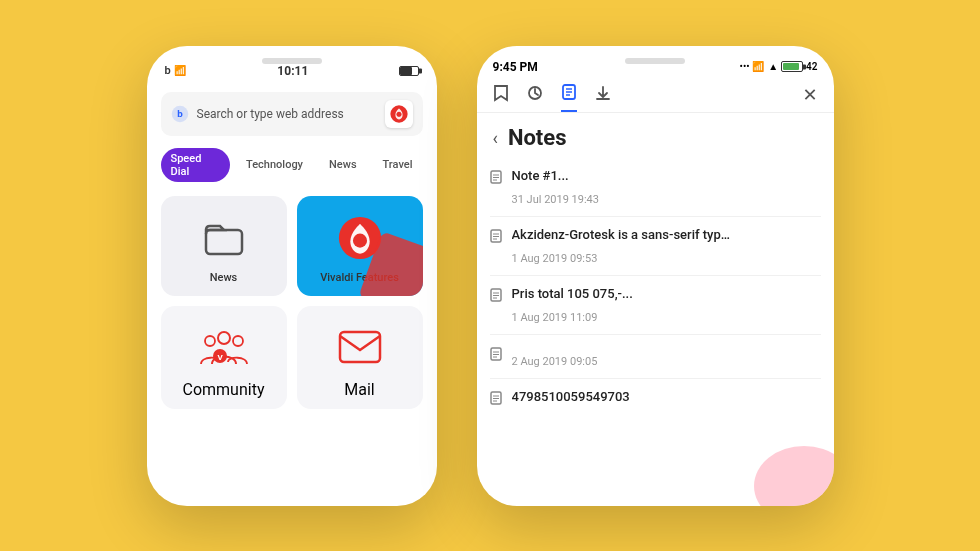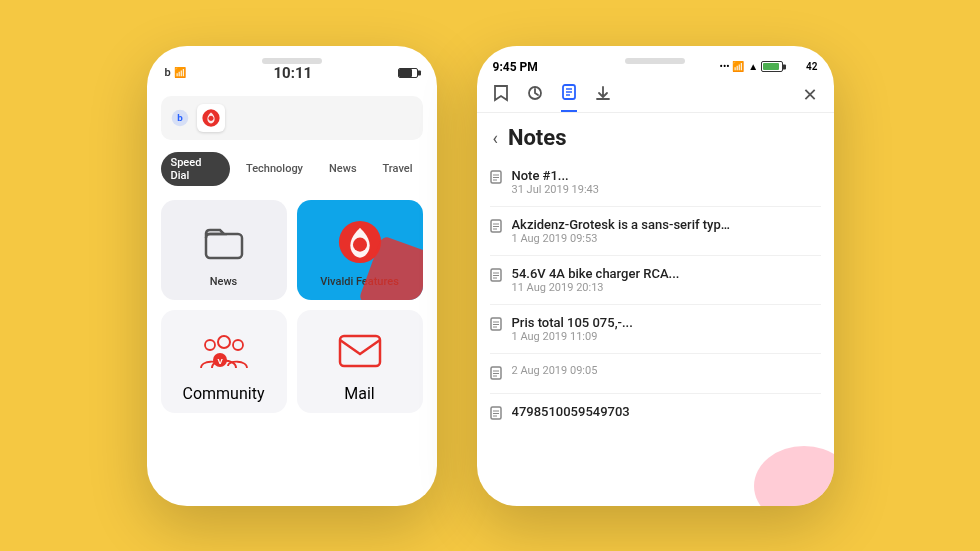--- a/index.html
+++ b/index.html
@@ -47,21 +47,21 @@
     
     .status-bar {
       display: flex;
       justify-content: space-between;
       align-items: center;
       padding: 18px 18px 6px;
       font-size: 11px;
       font-weight: 600;
       color: #333;
     }
-    .status-bar .time { font-weight: 700; font-size: 15px; }
+    .status-bar .time { font-weight: 700; font-size: 12px; }
     .status-icons { display: flex; align-items: center; gap: 4px; font-size: 10px; }
     .battery-icon {
       width: 20px;
       height: 10px;
       border: 1.5px solid #333;
       border-radius: 2px;
       position: relative;
       display: inline-block;
     }
     .battery-icon::after {
@@ -120,21 +120,21 @@
     }
     .tab-pill {
       padding: 4px 10px;
       border-radius: 20px;
       font-size: 11px;
       font-weight: 500;
       color: #555;
       cursor: pointer;
     }
     .tab-pill.active {
-      background: #404040;
+      background: #6d28d9;
       color: #fff;
     }
     .speed-dial-grid {
       display: grid;
       grid-template-columns: 1fr 1fr;
       gap: 10px;
       padding: 10px 14px;
     }
     .speed-dial-item {
       background: #f0f0f4;
@@ -235,21 +235,21 @@
       font-weight: 500;
       color: #222;
       white-space: nowrap;
       overflow: hidden;
       text-overflow: ellipsis;
       max-width: 220px;
     }
     .note-date {
       font-size: 11px;
       color: #999;
-      margin-top: 0;
+      margin-top: 10px;
     }
     
     .pink-blob {
       position: absolute;
       bottom: -20px;
       right: -20px;
       width: 100px;
       height: 80px;
       background: #FFAABB;
       border-radius: 50%;
@@ -329,20 +329,21 @@
       </div>
     </div>
 
     <div class="search-bar">
       <div class="vivaldi-logo">
         <svg viewBox="0 0 24 24" width="18" height="18">
           <circle cx="12" cy="12" r="11" fill="#2962FF" opacity="0.15"></circle>
           <text x="12" y="16" text-anchor="middle" font-size="13" font-weight="bold" fill="#2962FF">b</text>
         </svg>
       </div>
+      <span class="search-text">Search or type web address</span>
       <div class="vivaldi-btn">
         <svg width="18" height="18" viewBox="0 0 100 100">
           <circle cx="50" cy="50" r="48" fill="#e8302a"></circle>
           <path d="M50 20 C50 20 30 35 30 55 C30 68 38 78 50 80 C62 78 70 68 70 55 C70 35 50 20 50 20Z" fill="white" opacity="0.9"></path>
           <circle cx="50" cy="52" r="14" fill="#e8302a"></circle>
         </svg>
       </div>
     </div>
 
     <div class="tabs-row">
@@ -412,21 +413,21 @@
 
     <div class="status-bar-right">
       <span class="time">9:45 PM</span>
       <div class="status-right-icons">
         <span>•••</span>
         <span>📶</span>
         <span>▲</span>
         <div class="battery-green">
           <div class="battery-green-fill"></div>
         </div>
-        <span style="font-size:10px;font-weight:600;margin-left:20px;">42</span>
+        <span style="font-size:10px;font-weight:600;">42</span>
       </div>
     </div>
 
     <div class="notes-toolbar">
       <div class="notes-toolbar-icons">
         <div class="toolbar-icon">
           <svg width="16" height="18" viewBox="0 0 16 18">
             <path d="M2 2 L14 2 L14 16 L8 12 L2 16 Z" fill="none" stroke="#555" stroke-width="1.8"></path>
           </svg>
         </div>
@@ -491,34 +492,20 @@
       <div class="note-item">
         <span class="note-icon">
           <svg width="12" height="14" viewBox="0 0 12 14">
               <rect x="1" y="1" width="10" height="12" rx="1.5" fill="none" stroke="#888" stroke-width="1.5"></rect>
               <line x1="3" y1="5" x2="9" y2="5" stroke="#888" stroke-width="1"></line>
               <line x1="3" y1="7.5" x2="9" y2="7.5" stroke="#888" stroke-width="1"></line>
               <line x1="3" y1="10" x2="7" y2="10" stroke="#888" stroke-width="1"></line>
             </svg>
         </span>
         <div class="note-content">
-          <div class="note-title">54.6V 4A bike charger RCA...</div>
-          <div class="note-date">11 Aug 2019 20:13</div>
-        </div>
-      </div>
-      <div class="note-item">
-        <span class="note-icon">
-          <svg width="12" height="14" viewBox="0 0 12 14">
-              <rect x="1" y="1" width="10" height="12" rx="1.5" fill="none" stroke="#888" stroke-width="1.5"></rect>
-              <line x1="3" y1="5" x2="9" y2="5" stroke="#888" stroke-width="1"></line>
-              <line x1="3" y1="7.5" x2="9" y2="7.5" stroke="#888" stroke-width="1"></line>
-              <line x1="3" y1="10" x2="7" y2="10" stroke="#888" stroke-width="1"></line>
-            </svg>
-        </span>
-        <div class="note-content">
           <div class="note-title">Pris total 105 075,-...</div>
           <div class="note-date">1 Aug 2019 11:09</div>
         </div>
       </div>
       <div class="note-item">
         <span class="note-icon">
           <svg width="12" height="14" viewBox="0 0 12 14">
               <rect x="1" y="1" width="10" height="12" rx="1.5" fill="none" stroke="#888" stroke-width="1.5"></rect>
               <line x1="3" y1="5" x2="9" y2="5" stroke="#888" stroke-width="1"></line>
               <line x1="3" y1="7.5" x2="9" y2="7.5" stroke="#888" stroke-width="1"></line>

